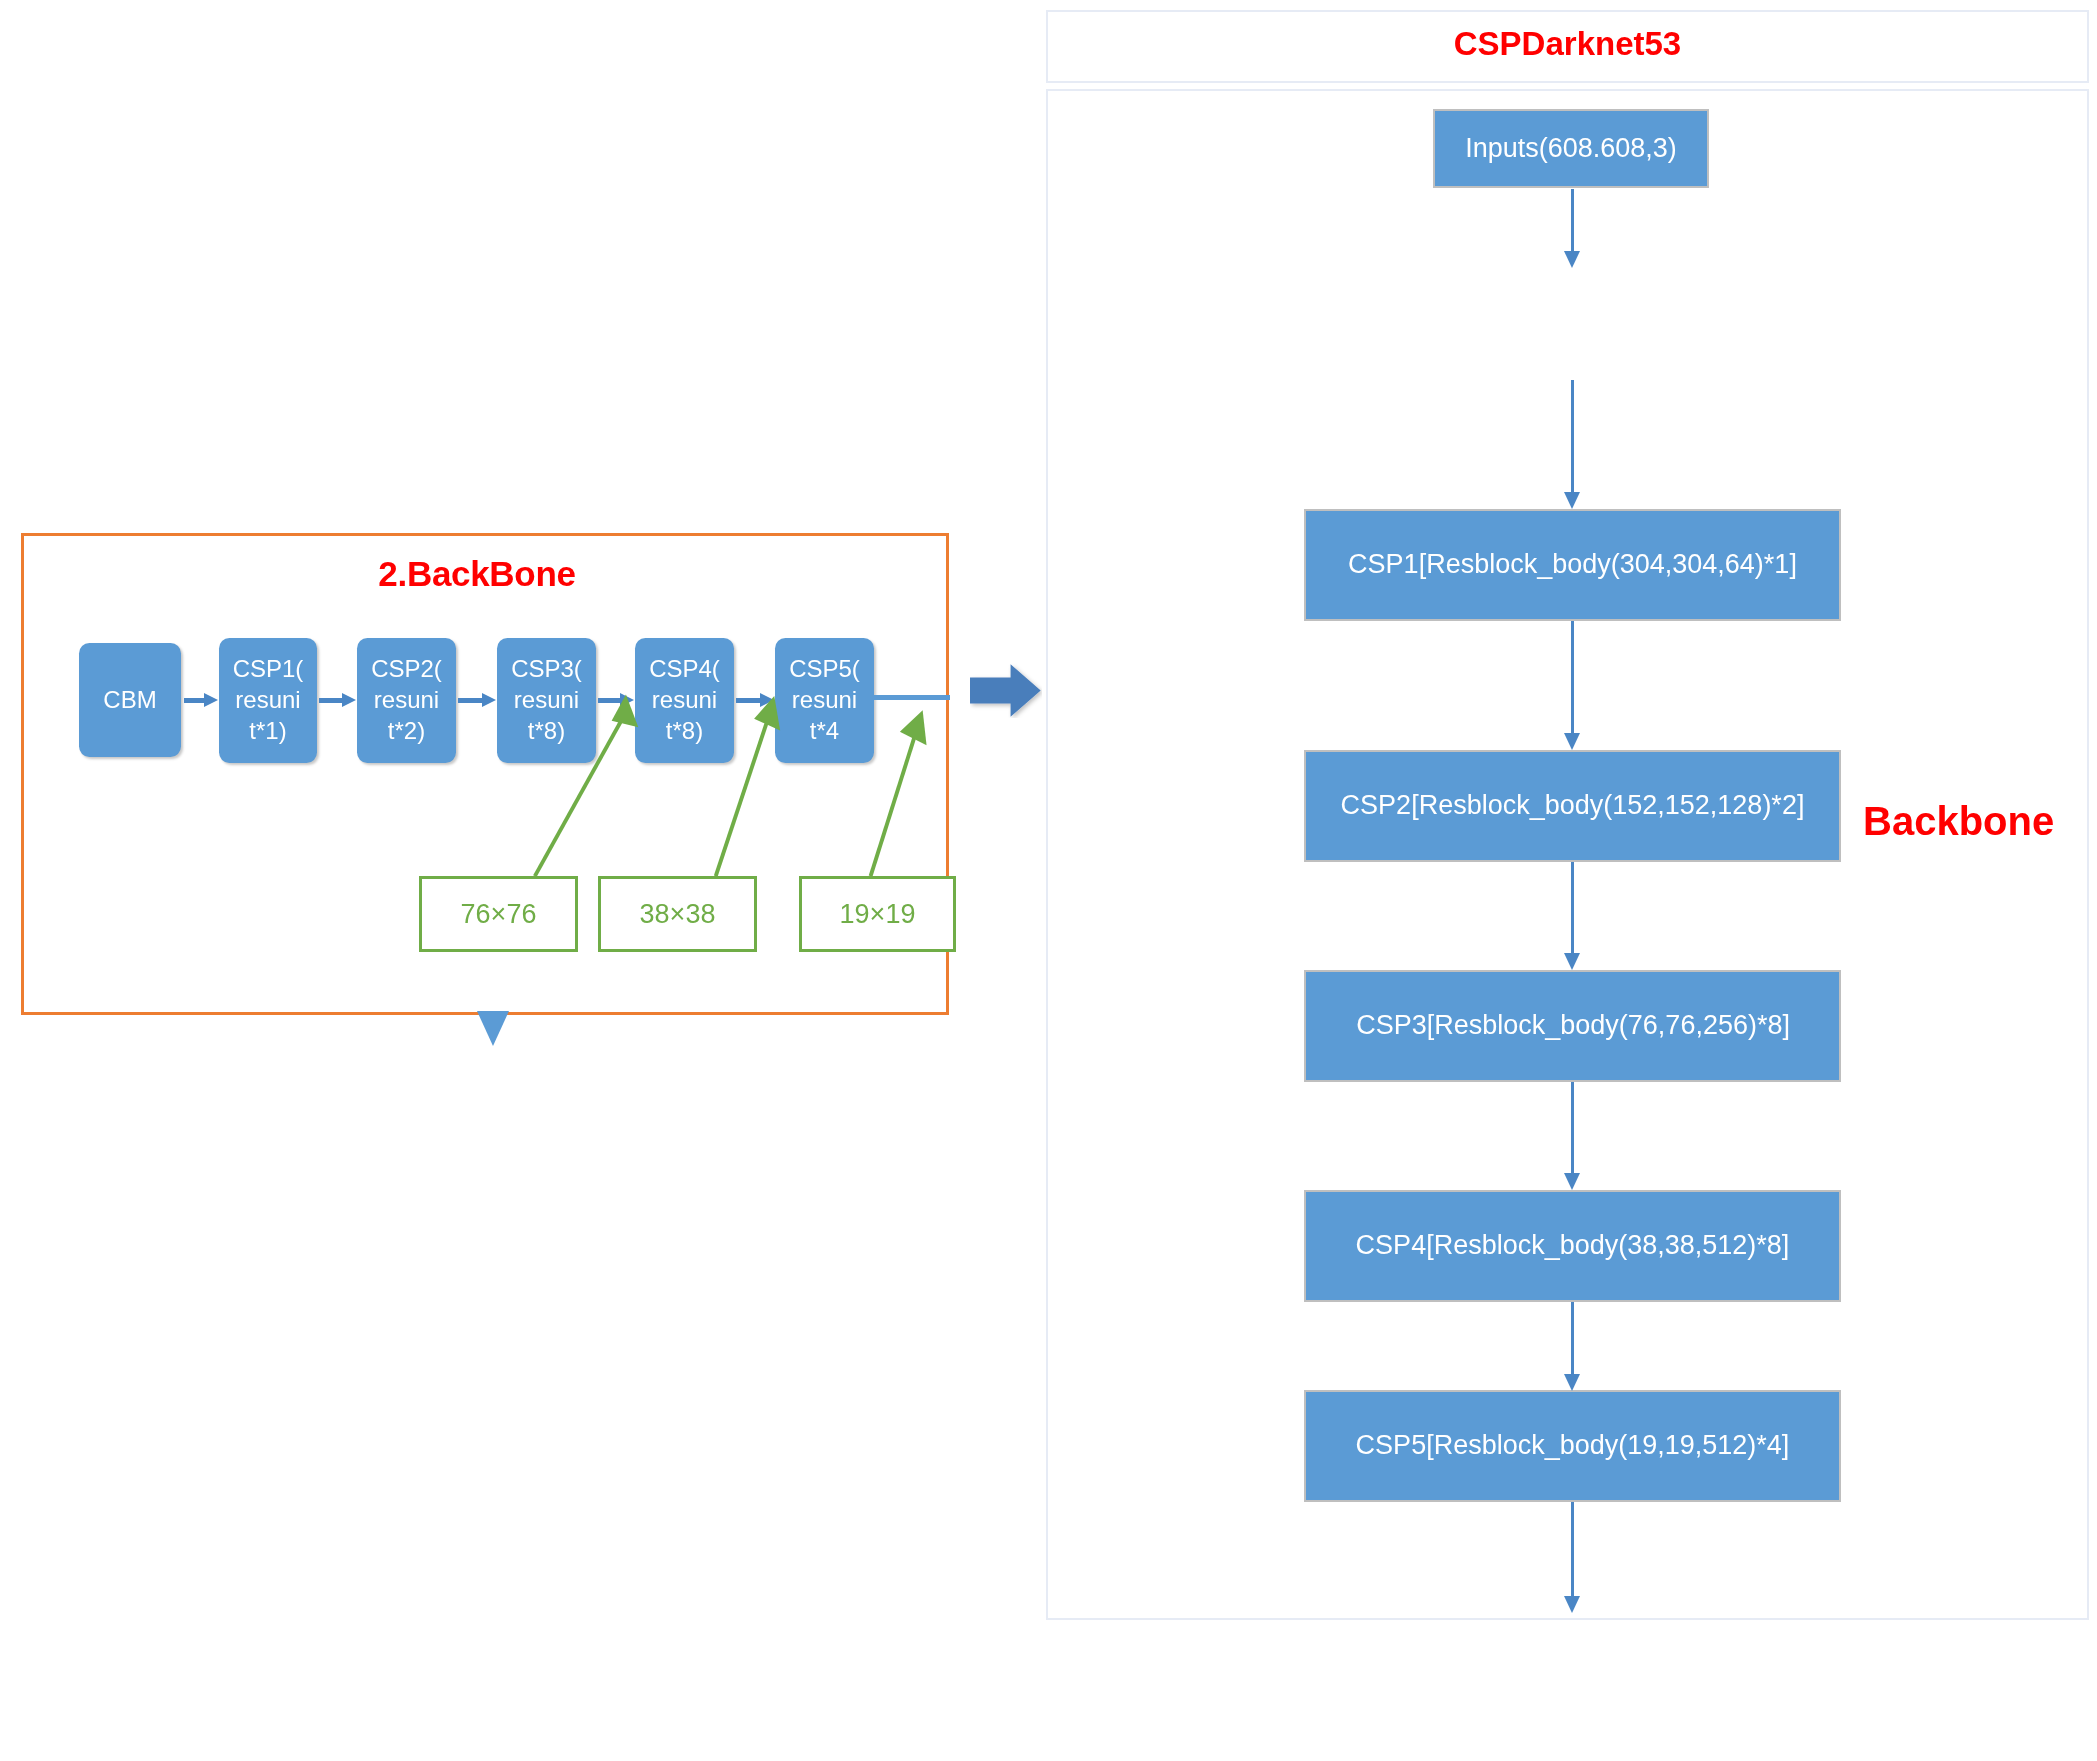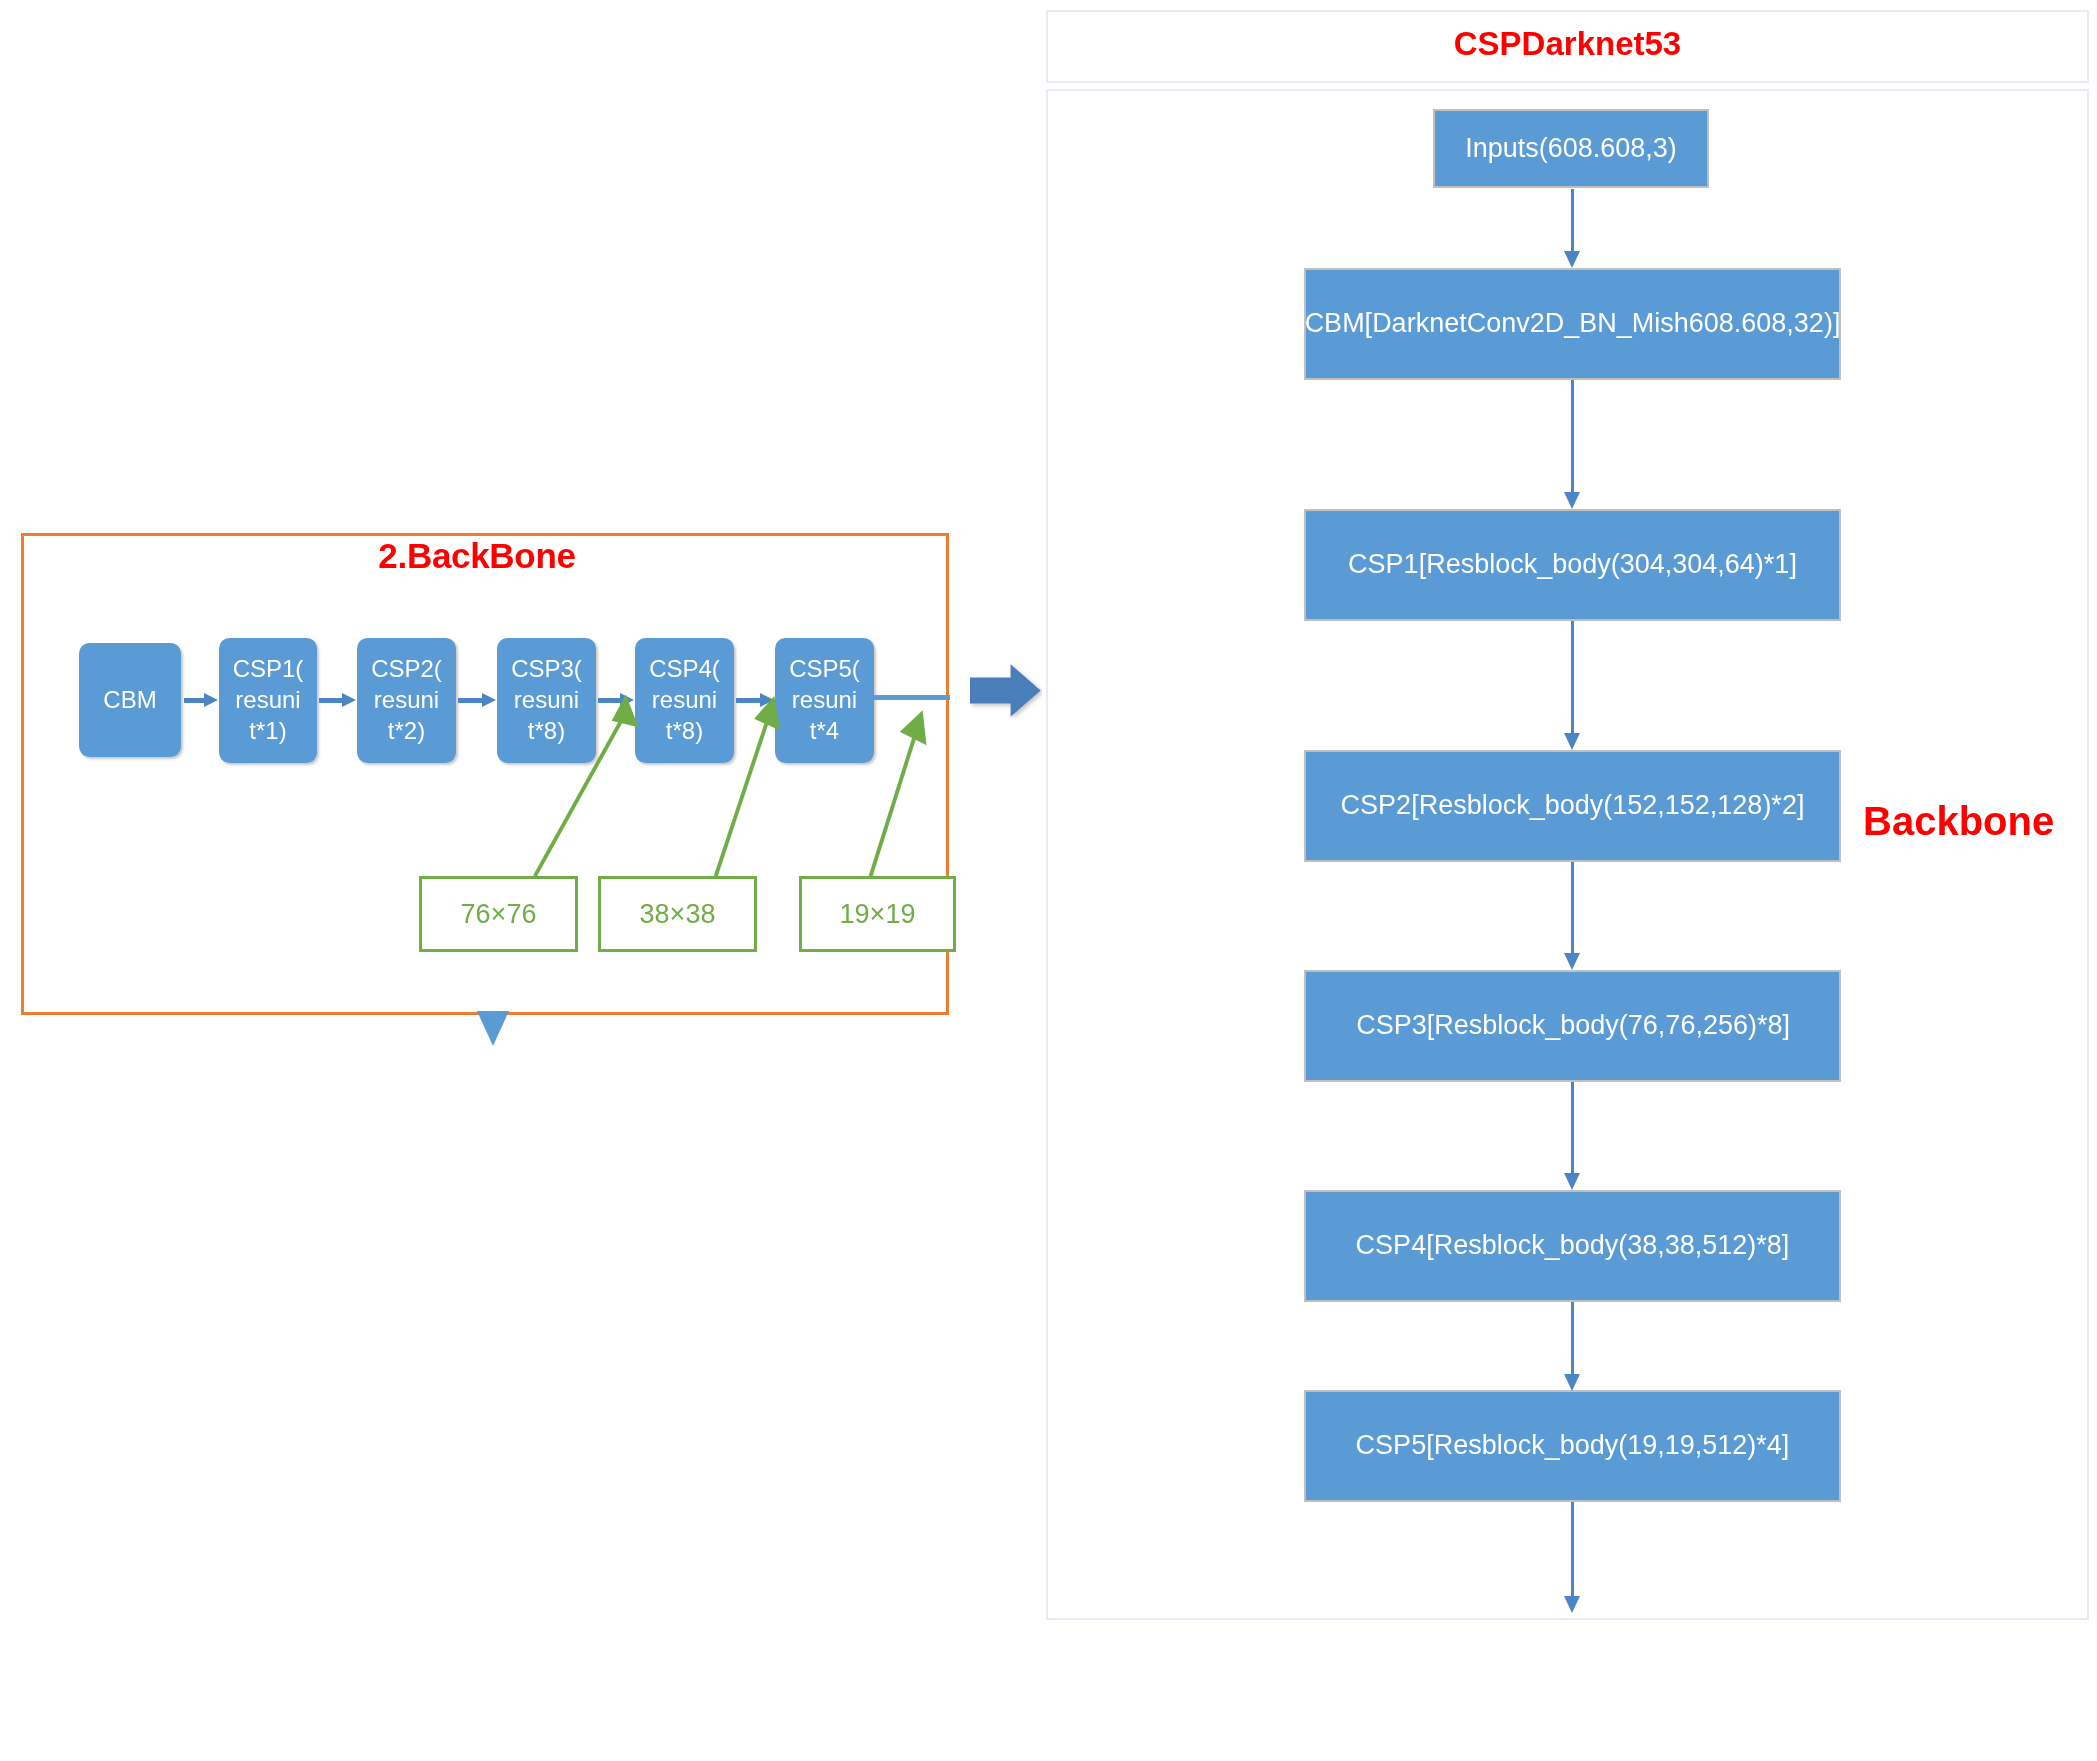--- a/index.html
+++ b/index.html
@@ -25,21 +25,21 @@
     top: 533px;
     width: 928px;
     height: 482px;
     border: 3.3px solid #ED7D31;
     box-sizing: border-box;
     background: #ffffff;
   }
   #backbone-title {
     position: absolute;
     left: 21px;
-    top: 536px;
+    top: 554px;
     width: 912px;
     text-align: center;
     color: #FF0000;
     font-size: 35px;
     font-weight: bold;
     letter-spacing: -0.3px;
   }
 
   .bb-box {
     position: absolute;
@@ -284,21 +284,20 @@
   <div class="green-box" style="left:799px; top:876px; width:157px; height:76px;">19×19</div>
 
   <div id="bb-pointer"></div>
 
   <div id="csp-title-band"></div>
   <div id="csp-title">CSPDarknet53</div>
   <div id="csp-body-band"></div>
 
   <div class="nn-box" style="left:1433px; top:109px; width:276px; height:79px;">Inputs(608.608,3)</div>
 
-  <div class="nn-box" style="left:1304px; top:268px; width:537px; height:112px;">CBM[DarknetConv2D_BN_Mish608.608,32)]</div>
 
   <div class="nn-box" style="left:1304px; top:509px; width:537px; height:112px;">CSP1[Resblock_body(304,304,64)*1]</div>
 
   <div class="nn-box" style="left:1304px; top:750px; width:537px; height:112px;">CSP2[Resblock_body(152,152,128)*2]</div>
 
   <div class="nn-box" style="left:1304px; top:970px; width:537px; height:112px;padding-left:9px;">CSP3[Resblock_body(76,76,256)*8]</div>
 
   <div class="nn-box" style="left:1304px; top:1190px; width:537px; height:112px;">CSP4[Resblock_body(38,38,512)*8]</div>
 
   <div class="nn-box" style="left:1304px; top:1390px; width:537px; height:112px;">CSP5[Resblock_body(19,19,512)*4]</div>

